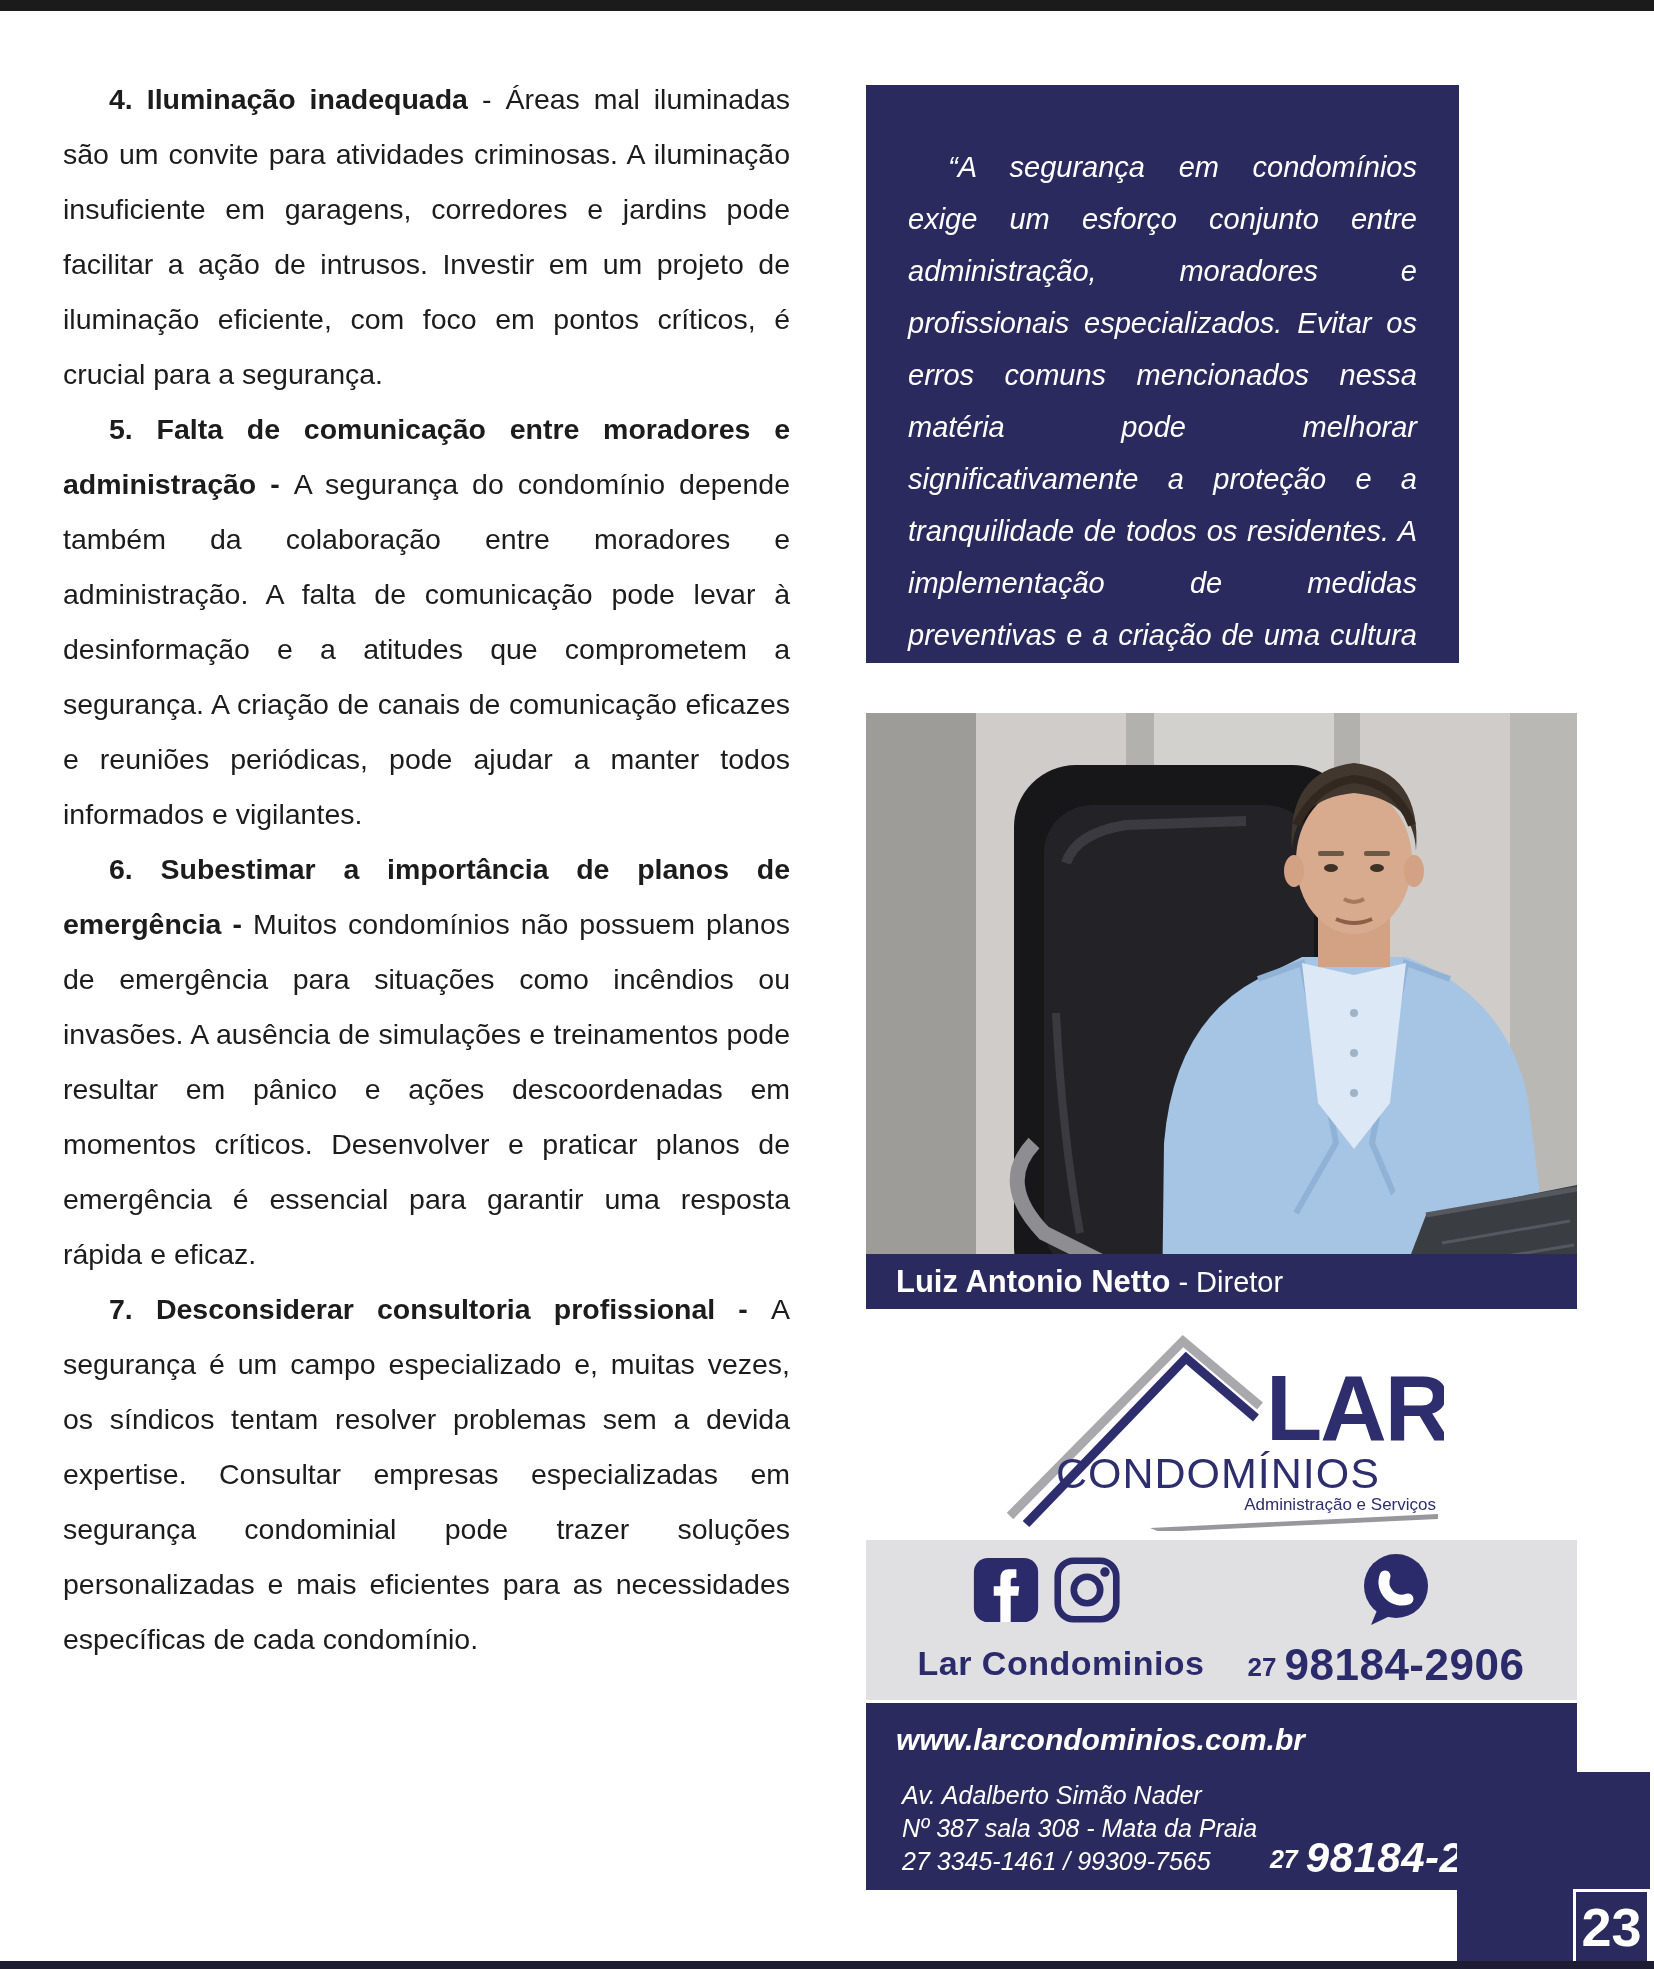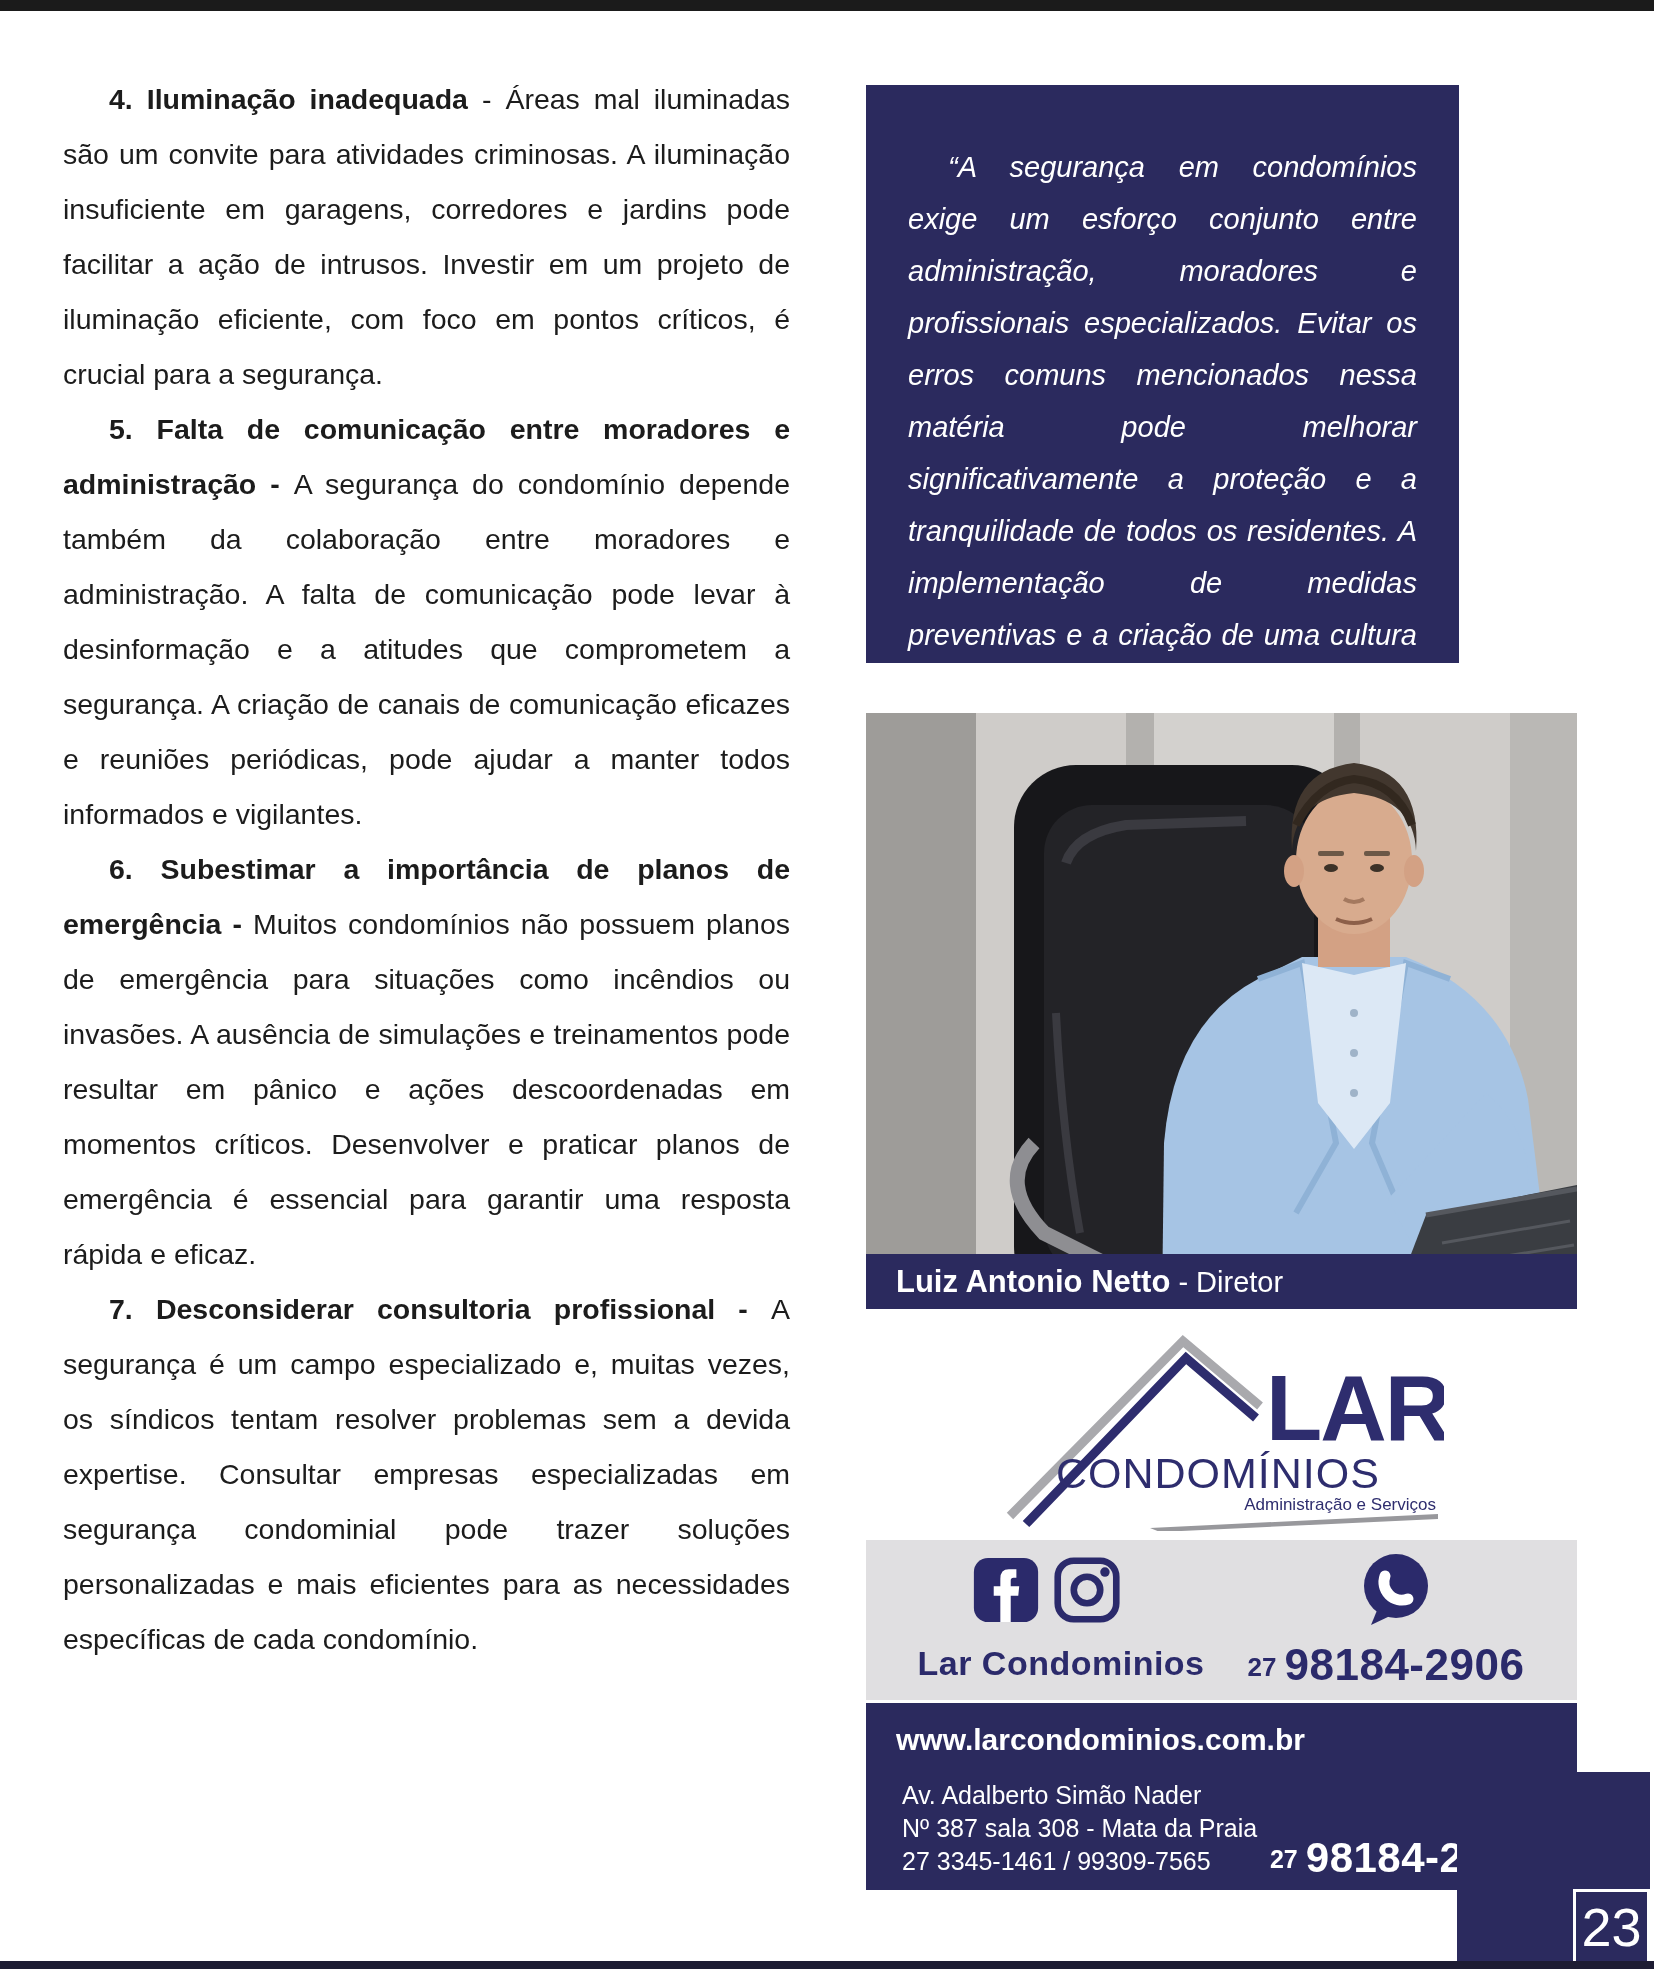--- a/index.html
+++ b/index.html
@@ -38,32 +38,32 @@
   .social-label{position:absolute;left:30px;top:104px;width:330px;text-align:center;
                 color:#2b2a6b;font-size:34px;font-weight:bold;letter-spacing:0.5px;}
   .wa-icon{position:absolute;left:492px;top:10px;}
   .wa-icon svg{width:76px;height:76px;display:block;}
   .social-phone{position:absolute;left:360px;top:100px;width:320px;text-align:center;
                 color:#2b2a6b;font-weight:bold;white-space:nowrap;}
   .social-phone .area{font-size:26px;vertical-align:4px;margin-right:8px;}
   .social-phone .num{font-size:44px;letter-spacing:0.5px;}
 
   
-  .footer-box{position:absolute;left:866px;top:1703px;width:711px;height:187px;background:#2b2a5e;}
+  .footer-box{position:absolute;left:866px;top:1703px;width:711px;height:187px;background:#2b2a5e;font-style:italic;}
   .footer-site{position:absolute;left:30px;top:20px;color:#ffffff;font-size:30px;font-weight:bold;}
   .footer-addr{position:absolute;left:36px;top:76px;color:#ffffff;font-size:25px;line-height:33px;}
   .footer-phone{position:absolute;right:42px;bottom:8px;color:#ffffff;font-weight:bold;white-space:nowrap;}
   .footer-phone .area{font-size:25px;vertical-align:4px;margin-right:8px;}
   .footer-phone .num{font-size:42px;letter-spacing:0.5px;}
 
   
   .corner-block{position:absolute;left:1457px;top:1772px;width:193px;height:197px;background:#2b2a5e;}
   .page-num-box{position:absolute;left:1573px;top:1889px;width:77px;height:76px;background:#2b2a5e;
                 border:3px solid #ffffff;box-sizing:border-box;color:#ffffff;font-size:54px;
-                display:flex;align-items:center;justify-content:center;font-weight:400;}
+                display:flex;align-items:center;justify-content:center;font-weight:700;}
 </style>
 </head>
 <body>
 
 <div class="page">
 
   <div class="topbar"></div>
 
   <div class="article">
     <p><strong>4. Iluminação inadequada</strong><span> - Áreas mal iluminadas são um convite para atividades criminosas. A iluminação insuficiente em garagens, corredores e jardins pode facilitar a ação de intrusos. Investir em um projeto de iluminação eficiente, com foco em pontos críticos, é crucial para a segurança.</span></p>

